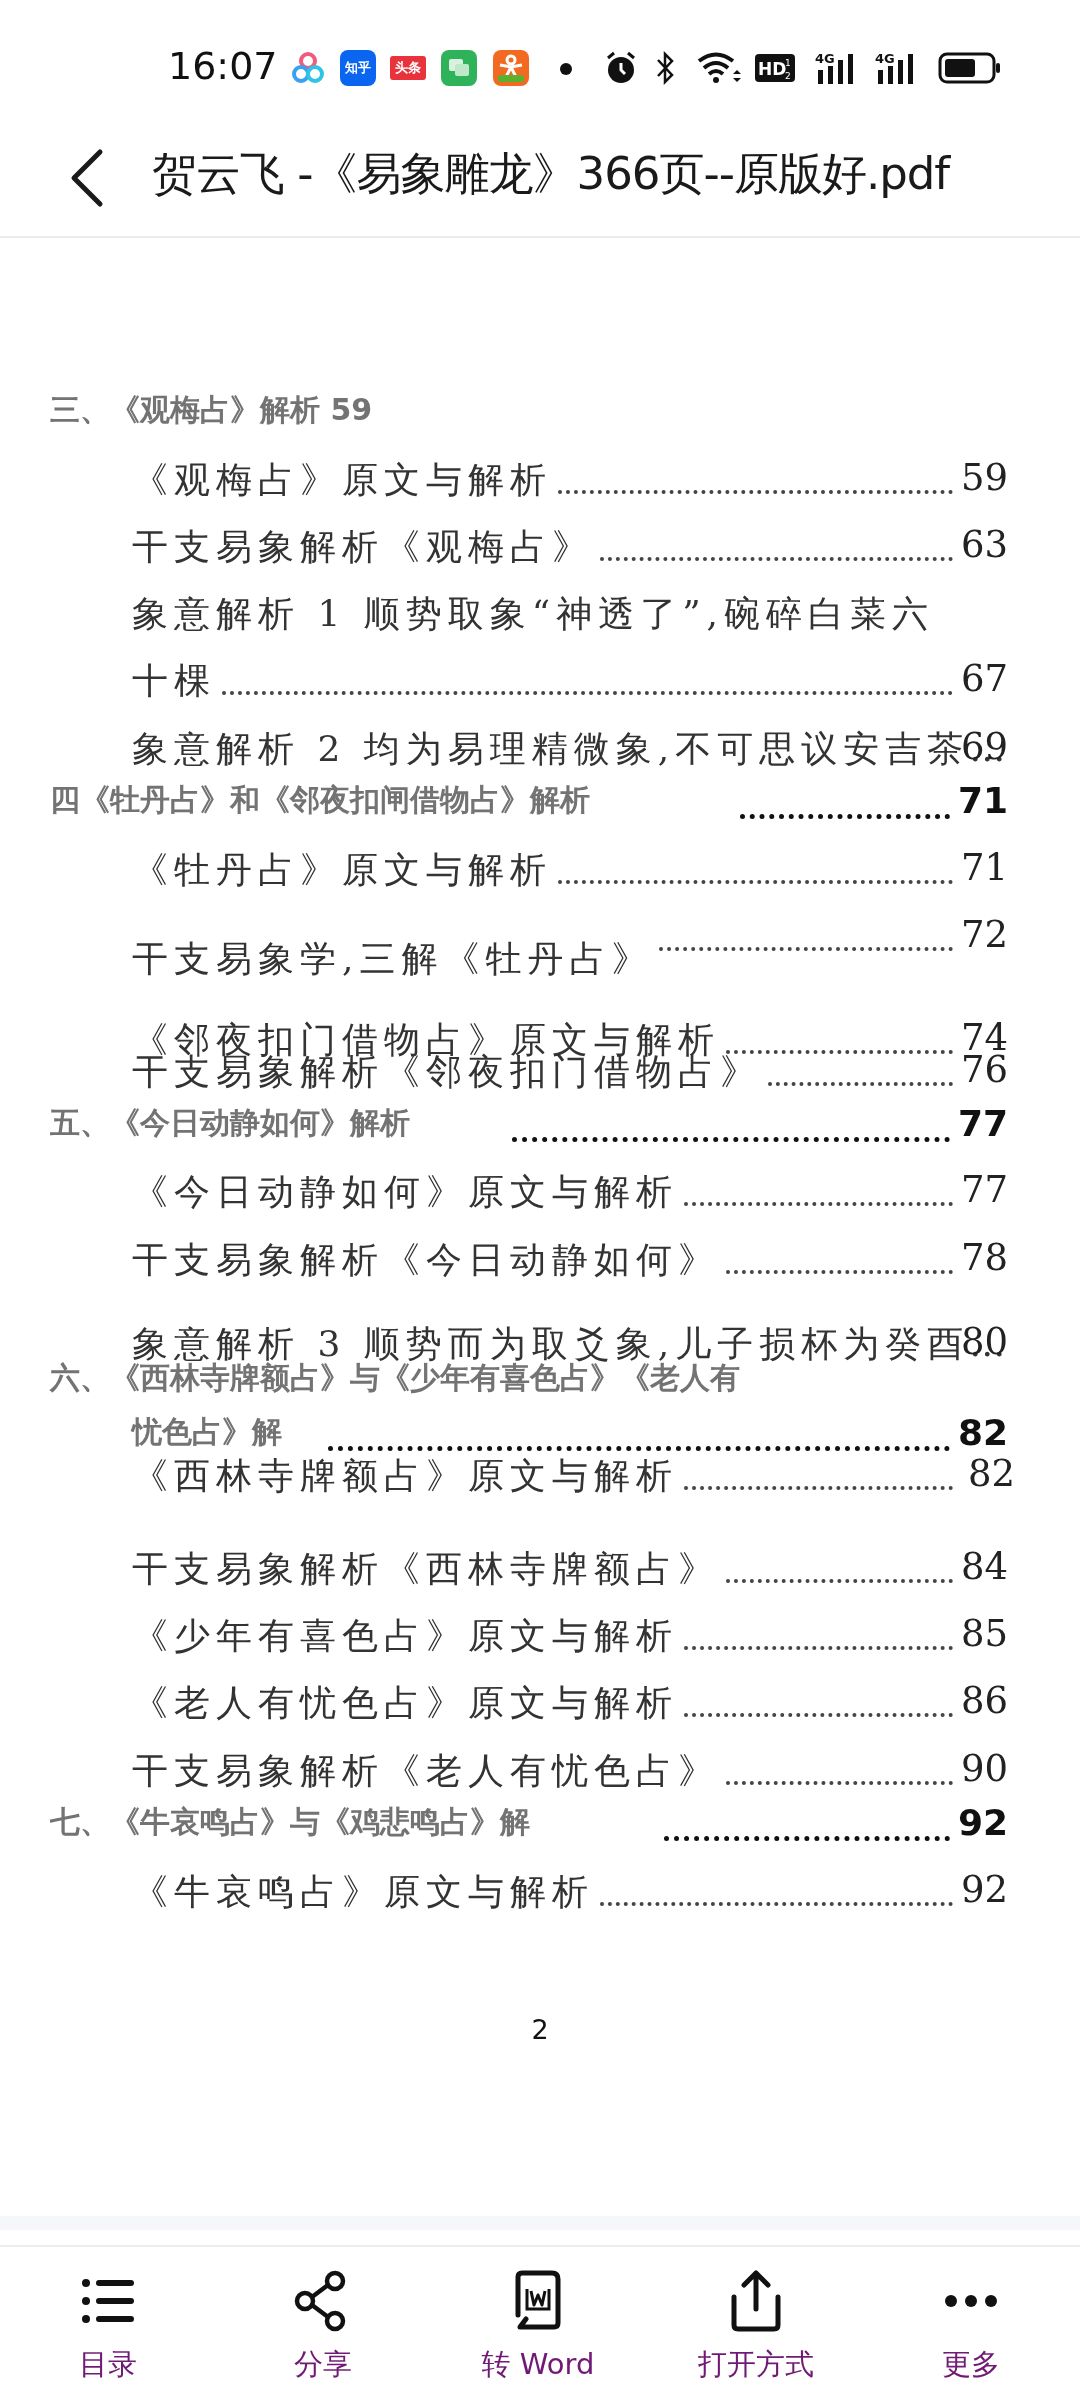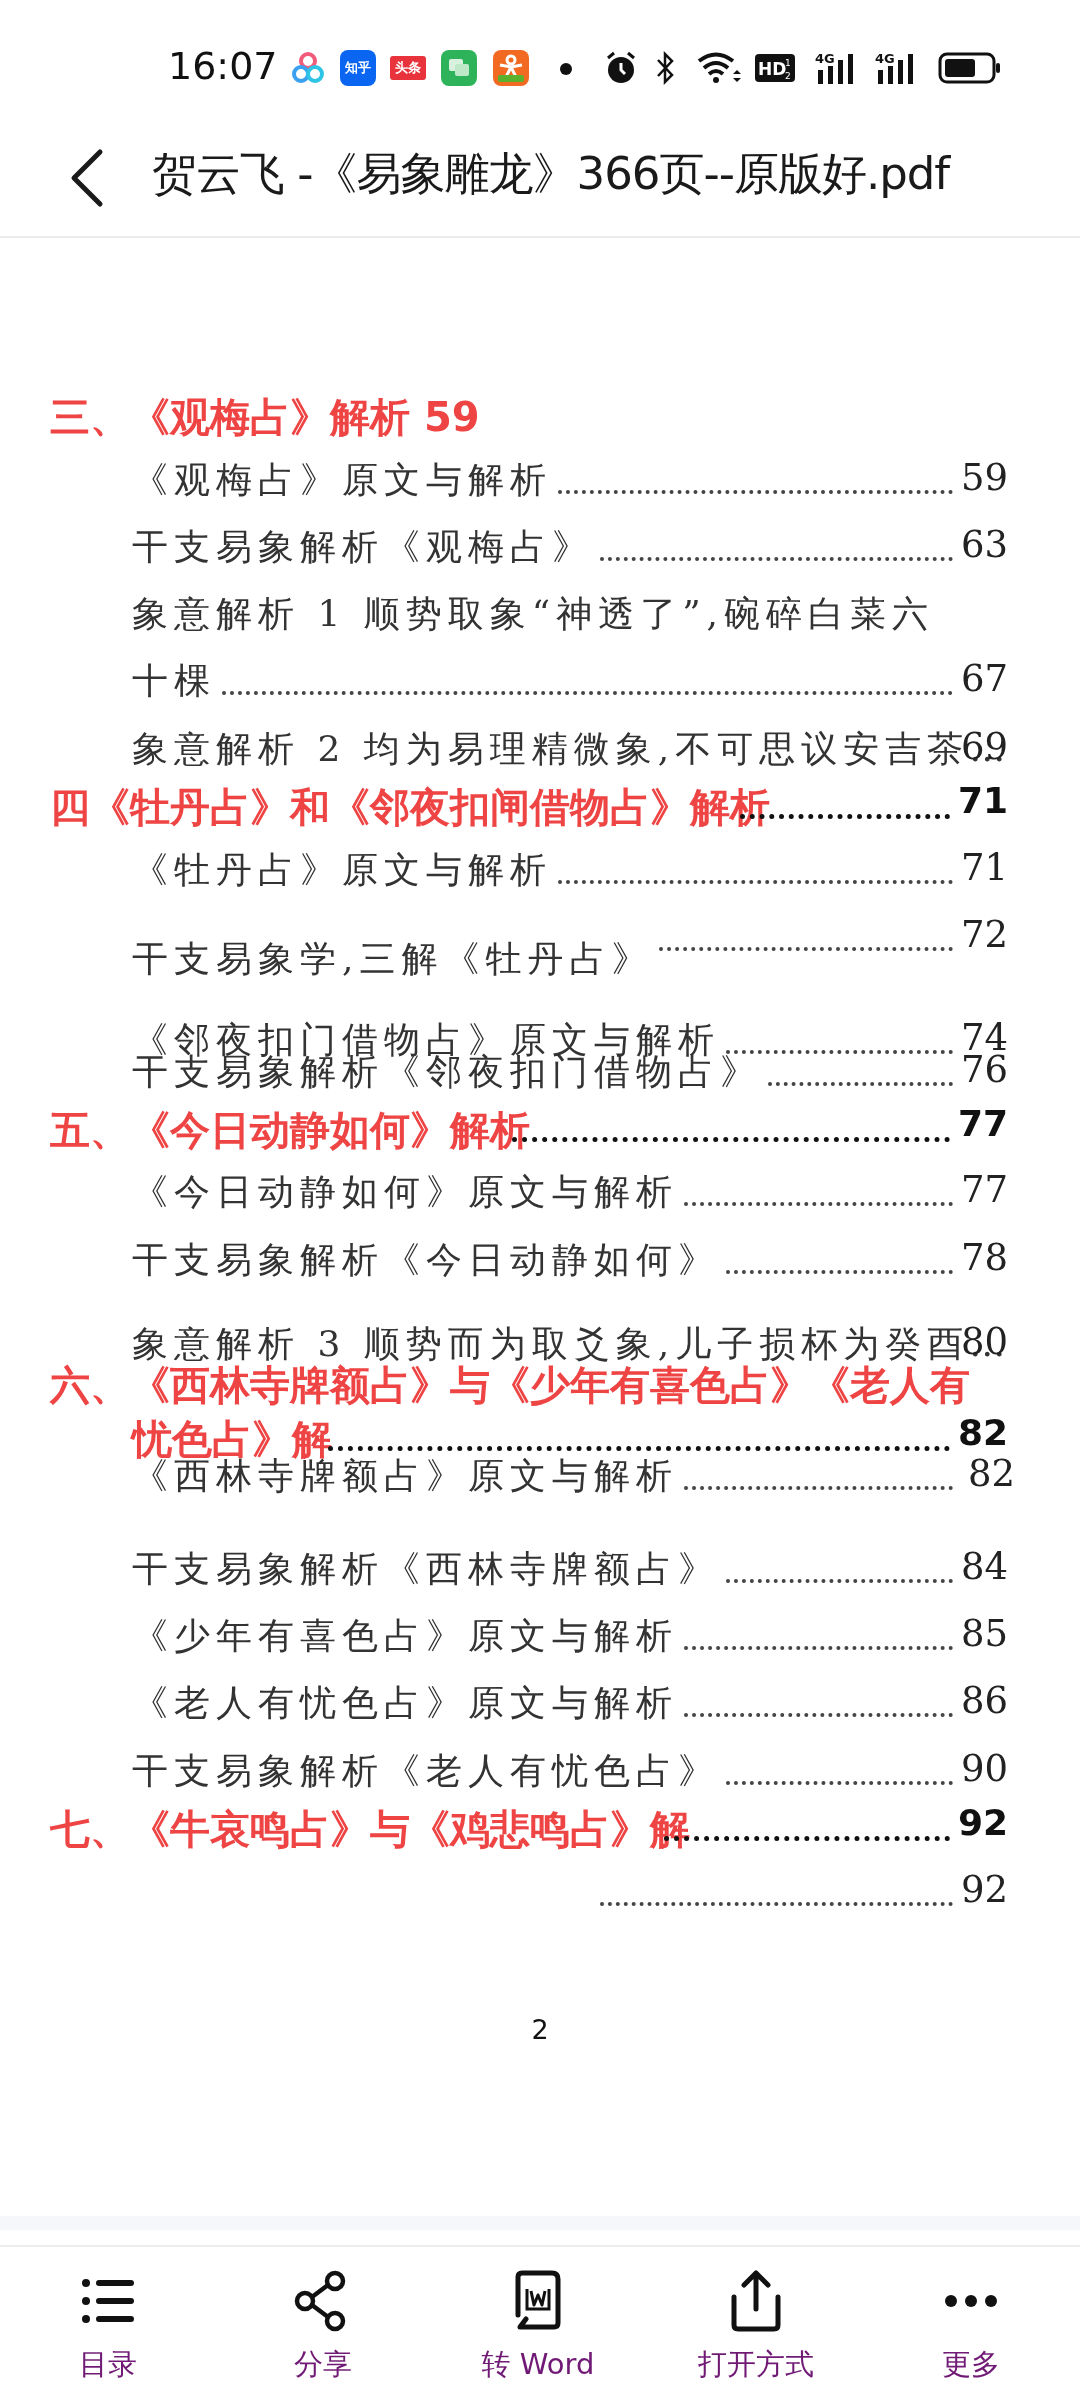--- a/index.html
+++ b/index.html
@@ -11,21 +11,21 @@
   .sb-dot { position:absolute; left:560px; top:63px; width:12px; height:12px; border-radius:50%; background:#111; }
   .sb-icon { position:absolute; top:48px; height:40px; display:flex; align-items:center; }
   
   .header { position:absolute; left:0; top:120px; width:1080px; height:116px; background:#fff; border-bottom:2px solid #ececec; }
   .back { position:absolute; left:62px; top:26px; width:50px; height:64px; }
   .title { position:absolute; left:152px; top:24px; font-size:45px; line-height:60px; color:#1a1a1a; white-space:nowrap; font-family:"DejaVu Sans", sans-serif; letter-spacing:-1px; }
   
   .doc { position:absolute; left:0; top:238px; width:1080px; height:1978px; background:#fff; }
   .row { position:absolute; left:0; width:1080px; height:60px; }
   .row .txt { position:absolute; white-space:nowrap; font-family:"DejaVu Serif", serif; }
-  .row.h .txt { left:50px; font-size:40px; font-weight:bold; font-family:"DejaVu Sans", sans-serif; color:#ef4444; }
+  .row.h .txt { left:50px; font-size:30px; font-weight:bold; font-family:"DejaVu Sans", sans-serif; color:#737373; }
   .row.s .txt { left:132px; font-size:36px; color:#333; letter-spacing:6px; font-family:"DejaVu Serif", serif; }
   .row .lead { position:absolute; height:4px; border-bottom:4px dotted #444; }
   .row.h .lead { border-bottom-color:#111; border-bottom-width:5px; }
   .row .pg { position:absolute; right:72px; font-family:"DejaVu Serif", serif; font-size:37px; color:#222; }
   .row.h .pg { font-weight:bold; font-family:"DejaVu Sans", sans-serif; color:#111; font-size:36px; }
   .pagenum { position:absolute; left:0; width:1080px; text-align:center; font-size:27px; color:#111; font-family:"DejaVu Sans", sans-serif; }
   .gap { position:absolute; left:0; top:2216px; width:1080px; height:14px; background:#f6f7fa; }
   
   .toolbar { position:absolute; left:0; top:2245px; width:1080px; height:155px; background:#fff; border-top:2px solid #ececec; }
   .tb-item { position:absolute; top:0; width:180px; height:155px; }
@@ -235,20 +235,21 @@
       <span class="txt" style="top: 6px;">干支易象解析《老人有忧色占》</span>
       <span class="pg" style="top: 6px;">90</span>
       <span class="lead" style="left: 726px; width: 227px; top: 36px;"></span>
     </div>
     <div class="row h" style="top: 1558px;">
       <span class="txt" style="top: 6px;">七、《牛哀鸣占》与《鸡悲鸣占》解</span>
       <span class="pg" style="top: 6px;">92</span>
       <span class="lead" style="left: 664px; width: 286px; top: 36px;"></span>
     </div>
     <div class="row s" style="top: 1624px;">
+      <span class="txt" style="top: 6px;">《牛哀鸣占》原文与解析</span>
       <span class="pg" style="top: 6px;">92</span>
       <span class="lead" style="left: 600px; width: 353px; top: 36px;"></span>
     </div>
   </div>
 <div class="gap"></div>
 
 <div class="toolbar">
   <div class="tb-item" style="left:18px;">
     <svg class="tb-icon" viewBox="0 0 64 64">
         <circle cx="10" cy="14" r="4" fill="#111"></circle>

